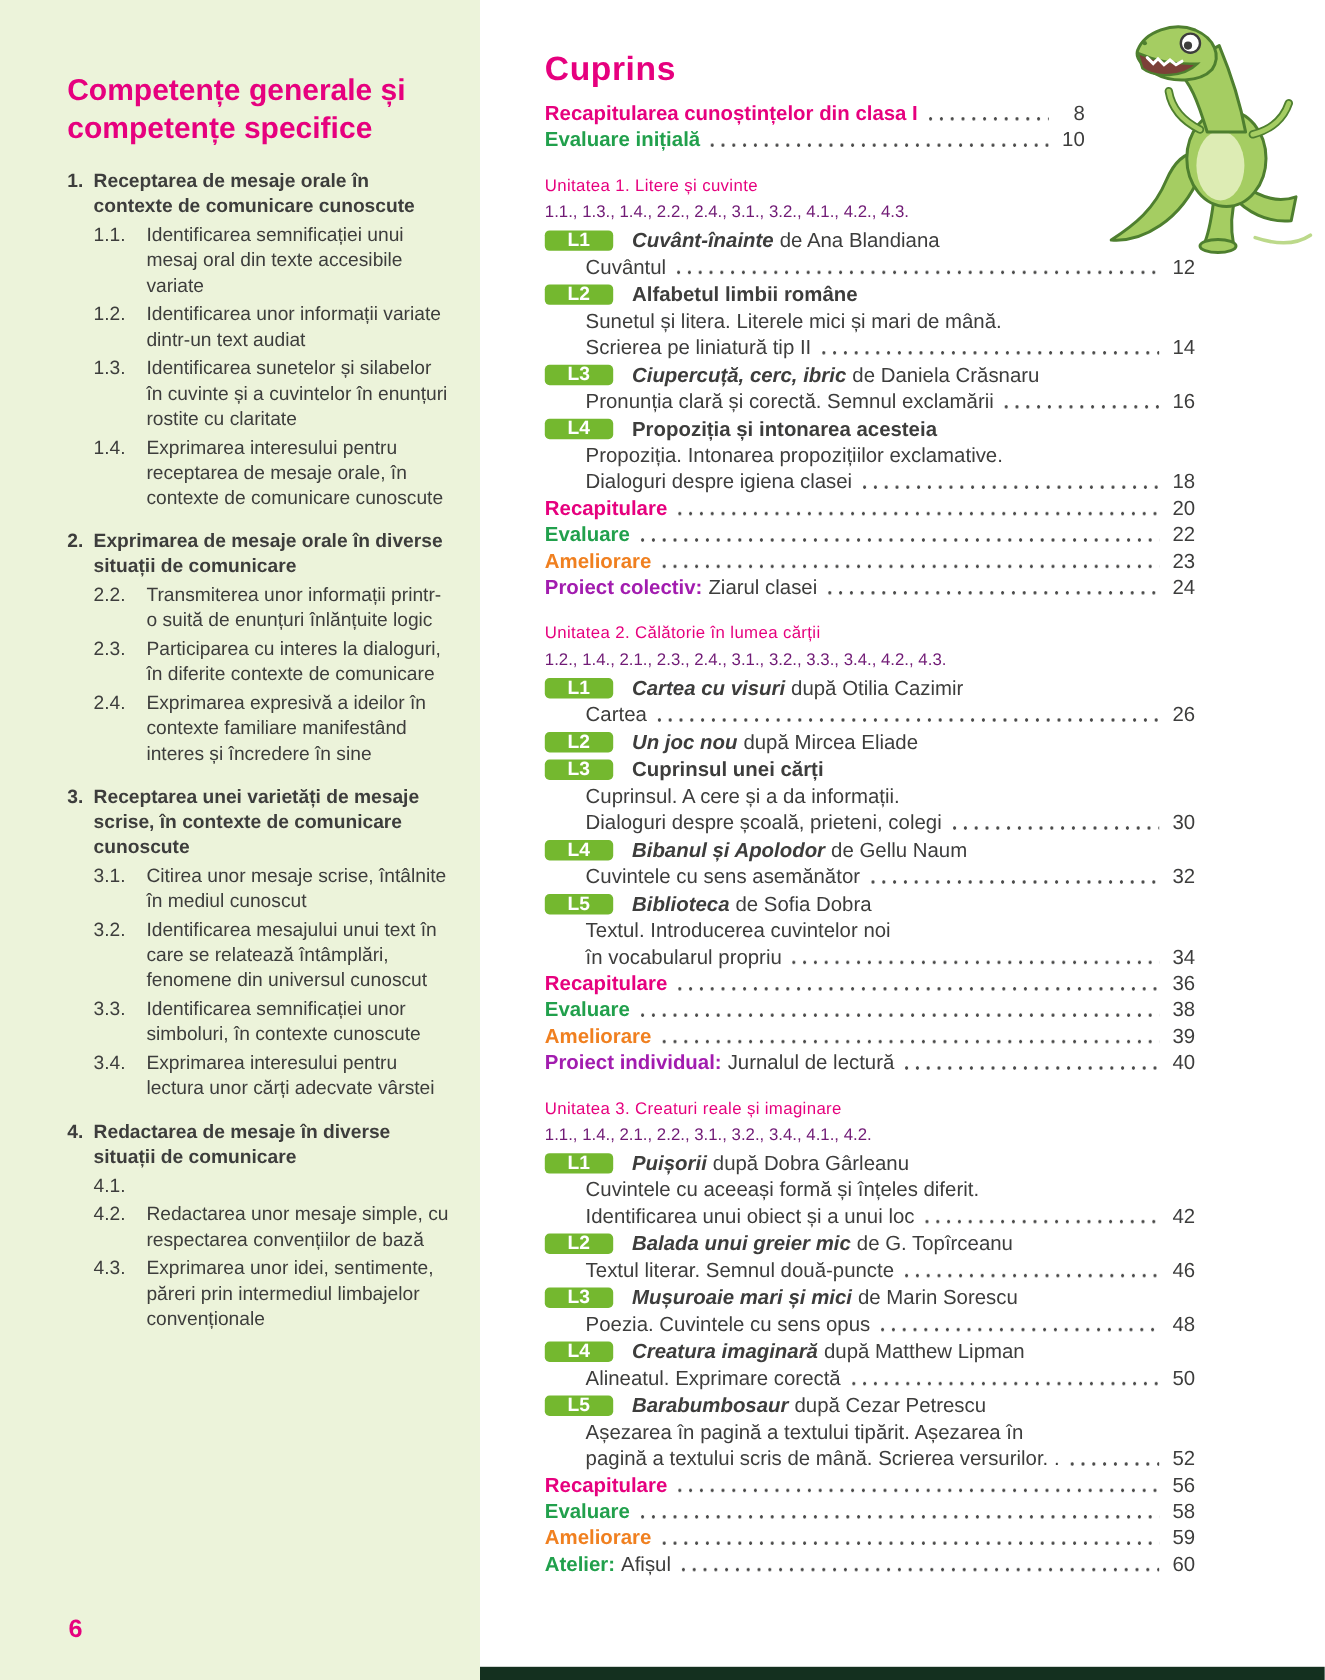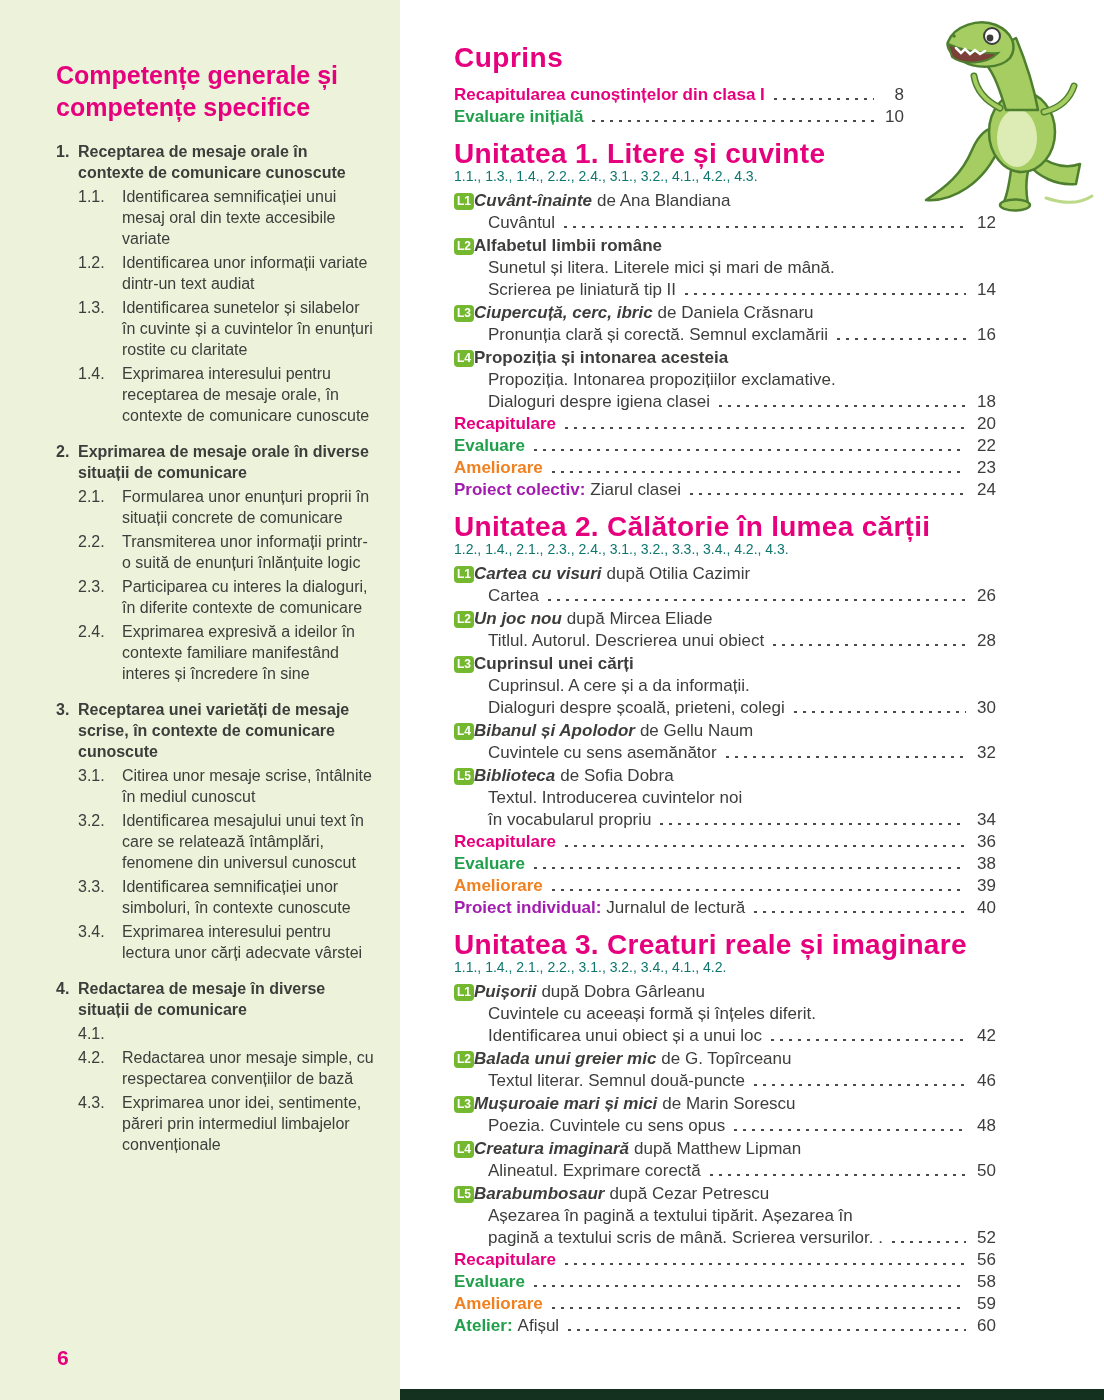--- a/index.html
+++ b/index.html
@@ -55,31 +55,31 @@
   .leader {
     flex:1 1 auto; min-width:14px; height:6px;
     align-self:flex-end; margin:0 4px 4px 6px;
     background-image:radial-gradient(circle, #4a4a49 1.2px, transparent 1.5px);
     background-size:9px 6px; background-position:0 50%; background-repeat:repeat-x;
   }
   .pagenum { min-width:26px; text-align:right; }
 
   .unit { margin-top:15px; }
   .unit-title {
-    color:#e6007e; font-size:28px; font-weight:bold;
+    color:#e6007e; font-size:14px; font-weight:normal;
     margin:0 0 2px 0; letter-spacing:.3px;
   }
-  .unit-codes { color:#0f766e; font-size:14px; line-height:18px; margin-bottom:5px; }
+  .unit-codes { color:#701a75; font-size:14px; line-height:18px; margin-bottom:5px; }
 
   .lesson-head { margin-top:1px; }
   .badge {
     display:inline-block; background:#74b82f; color:#fff;
-    font-size:12px; font-weight:bold; line-height:17px;
-    padding:0 3px; min-width:16px; text-align:center;
-    border-radius:4px; margin-right:0; vertical-align:1px;
+    font-size:16px; font-weight:bold; line-height:17px;
+    padding:0 19px; min-width:16px; text-align:center;
+    border-radius:4px; margin-right:16px; vertical-align:1px;
   }
   .lesson-title { font-weight:bold; }
   .it { font-style:italic; }
   .byline { margin-left:5px; }
   .lesson-desc { padding-left:34px; }
   .lesson-desc.toc-row { display:flex; }
 
   .c-magenta { color:#e6007e; }
   .c-green   { color:#21a04c; }
   .c-orange  { color:#f08020; }
@@ -119,24 +119,20 @@
           <span class="num">1.4.</span>
           <span class="txt">Exprimarea interesului pentru receptarea de mesaje orale, în contexte de comunicare cunoscute</span>
         </div>
       </div>
       <div class="comp-group">
         <div class="comp-head">
           <span class="num">2.</span>
           <span class="ttl">Exprimarea de mesaje orale în diverse situații de comunicare</span>
         </div>
         <div class="comp-item">
-          <span class="num">2.1.</span>
-          <span class="txt">Formularea unor enunțuri proprii în situații concrete de comunicare</span>
-        </div>
-        <div class="comp-item">
           <span class="num">2.2.</span>
           <span class="txt">Transmiterea unor informații printr-o suită de enunțuri înlănțuite logic</span>
         </div>
         <div class="comp-item">
           <span class="num">2.3.</span>
           <span class="txt">Participarea cu interes la dialoguri, în diferite contexte de comunicare</span>
         </div>
         <div class="comp-item">
           <span class="num">2.4.</span>
           <span class="txt">Exprimarea expresivă a ideilor în contexte familiare manifestând interes și încredere în sine</span>
@@ -299,25 +295,20 @@
         <div class="lesson">
           <div class="lesson-head"><span class="badge">L1</span><span class="lesson-title it">Cartea cu visuri</span><span class="byline">după Otilia Cazimir</span></div>
           <div class="lesson-desc toc-row">
             <span class="desc-text">Cartea</span>
             <span class="leader"></span>
             <span class="pagenum">26</span>
           </div>
         </div>
         <div class="lesson">
           <div class="lesson-head"><span class="badge">L2</span><span class="lesson-title it">Un joc nou</span><span class="byline">după Mircea Eliade</span></div>
-          <div class="lesson-desc toc-row">
-            <span class="desc-text">Titlul. Autorul. Descrierea unui obiect</span>
-            <span class="leader"></span>
-            <span class="pagenum">28</span>
-          </div>
         </div>
         <div class="lesson">
           <div class="lesson-head"><span class="badge">L3</span><span class="lesson-title">Cuprinsul unei cărți</span></div>
           <div class="lesson-desc">Cuprinsul. A cere și a da informații.</div>
           <div class="lesson-desc toc-row">
             <span class="desc-text">Dialoguri despre școală, prieteni, colegi</span>
             <span class="leader"></span>
             <span class="pagenum">30</span>
           </div>
         </div>

